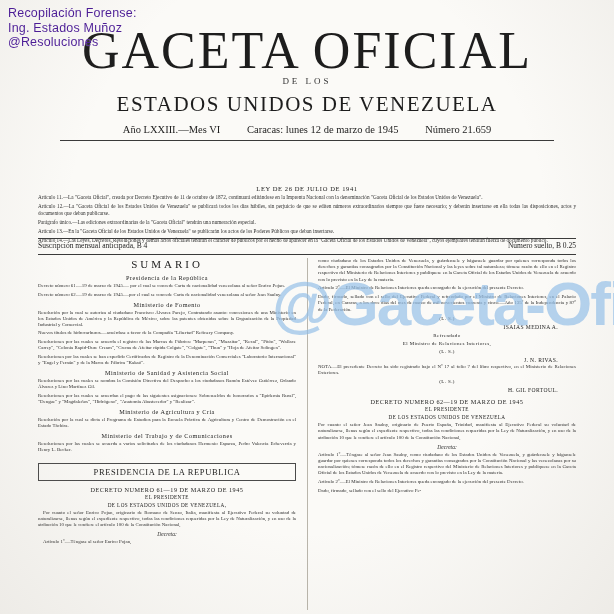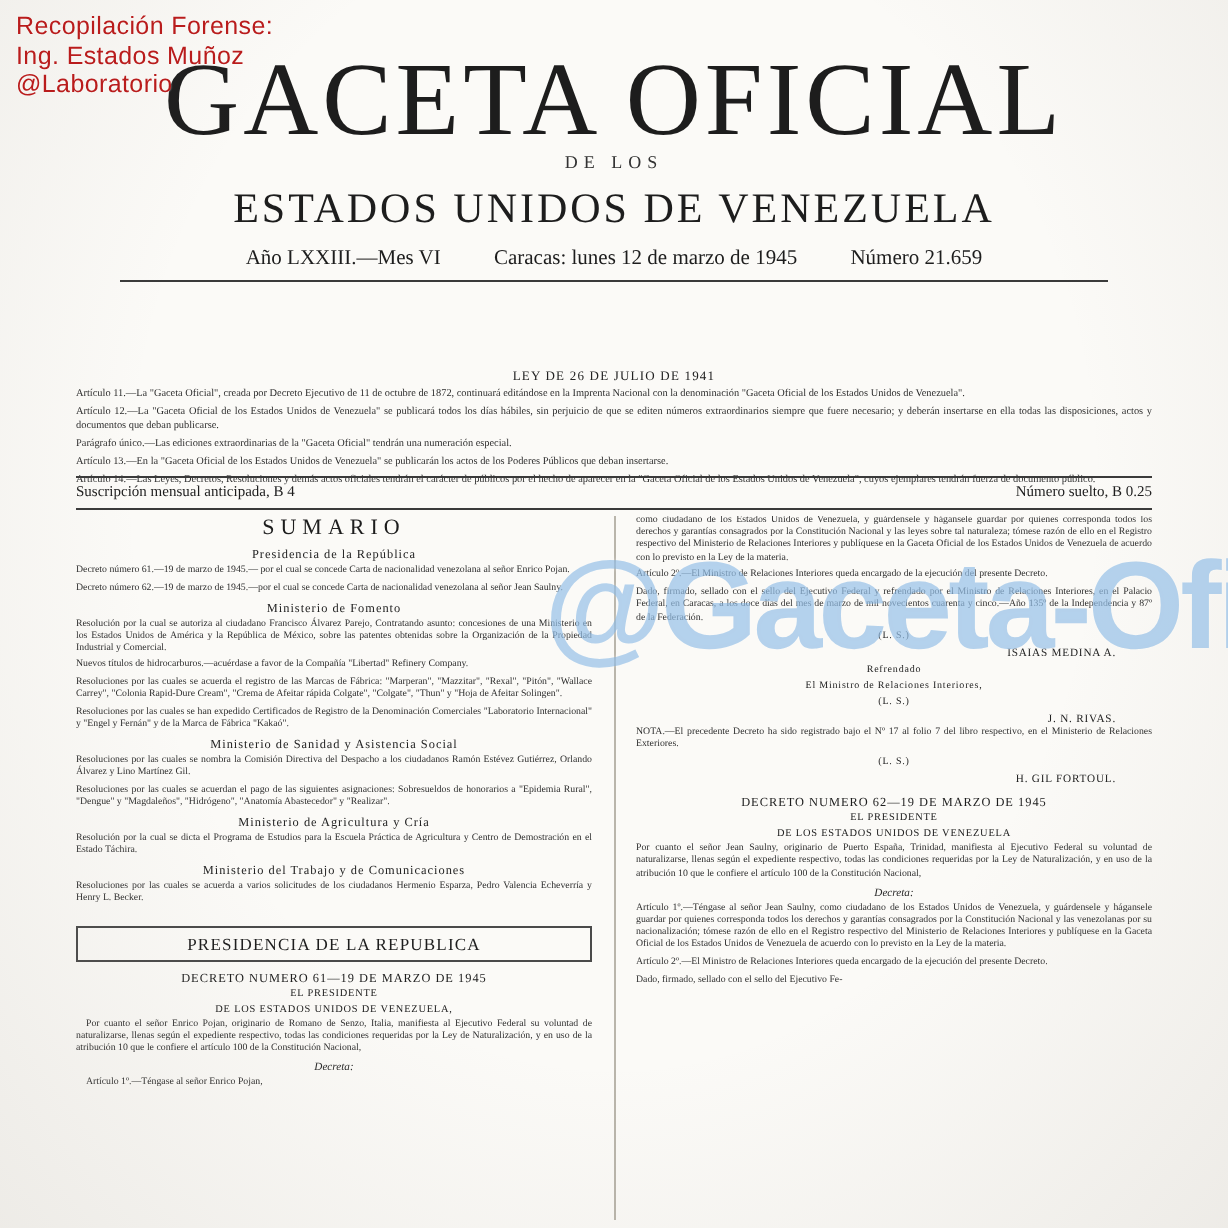--- a/index.html
+++ b/index.html
@@ -23,21 +23,21 @@
     overflow: hidden;
   }
 
   
   .wm-topleft {
     position: absolute;
     top: 6px;
     left: 8px;
     z-index: 40;
     font-family: "Liberation Sans", sans-serif;
-    color: #b91c1c;
+    color: #4c1d95;
     font-size: 12.5px;
     line-height: 14.5px;
     letter-spacing: .2px;
     text-shadow: 0 0 1px rgba(255,255,255,.7);
     pointer-events: none;
   }
   .wm-topleft .l1 { font-weight: 400; }
   .wm-topleft .l2 { font-weight: 400; }
   .wm-topleft .l3 { font-weight: 400; }
 
@@ -354,18 +354,18 @@
         <p class="right-tiny">Artículo 1º.—Téngase al señor Jean Saulny, como ciudadano de los Estados Unidos de Venezuela, y guárdensele y hágansele guardar por quienes corresponda todos los derechos y garantías consagrados por la Constitución Nacional y las venezolanas por su nacionalización; tómese razón de ello en el Registro respectivo del Ministerio de Relaciones Interiores y publíquese en la Gaceta Oficial de los Estados Unidos de Venezuela de acuerdo con lo previsto en la Ley de la materia.</p>
         <p class="right-tiny">Artículo 2º.—El Ministro de Relaciones Interiores queda encargado de la ejecución del presente Decreto.</p>
         <p class="right-tiny">Dado, firmado, sellado con el sello del Ejecutivo Fe-</p>
       </div>
     </div>
   </div>
 
   <div class="wm-topleft">
     <div class="l1">Recopilación Forense:</div>
     <div class="l2">Ing. Estados Muñoz</div>
-    <div class="l3">@Laboratorio</div>
+    <div class="l3">@Resoluciones</div>
   </div>
 
   <div class="wm-big">@Gaceta-Oficial.io</div>
 
 </div>
 
 </body></html>

